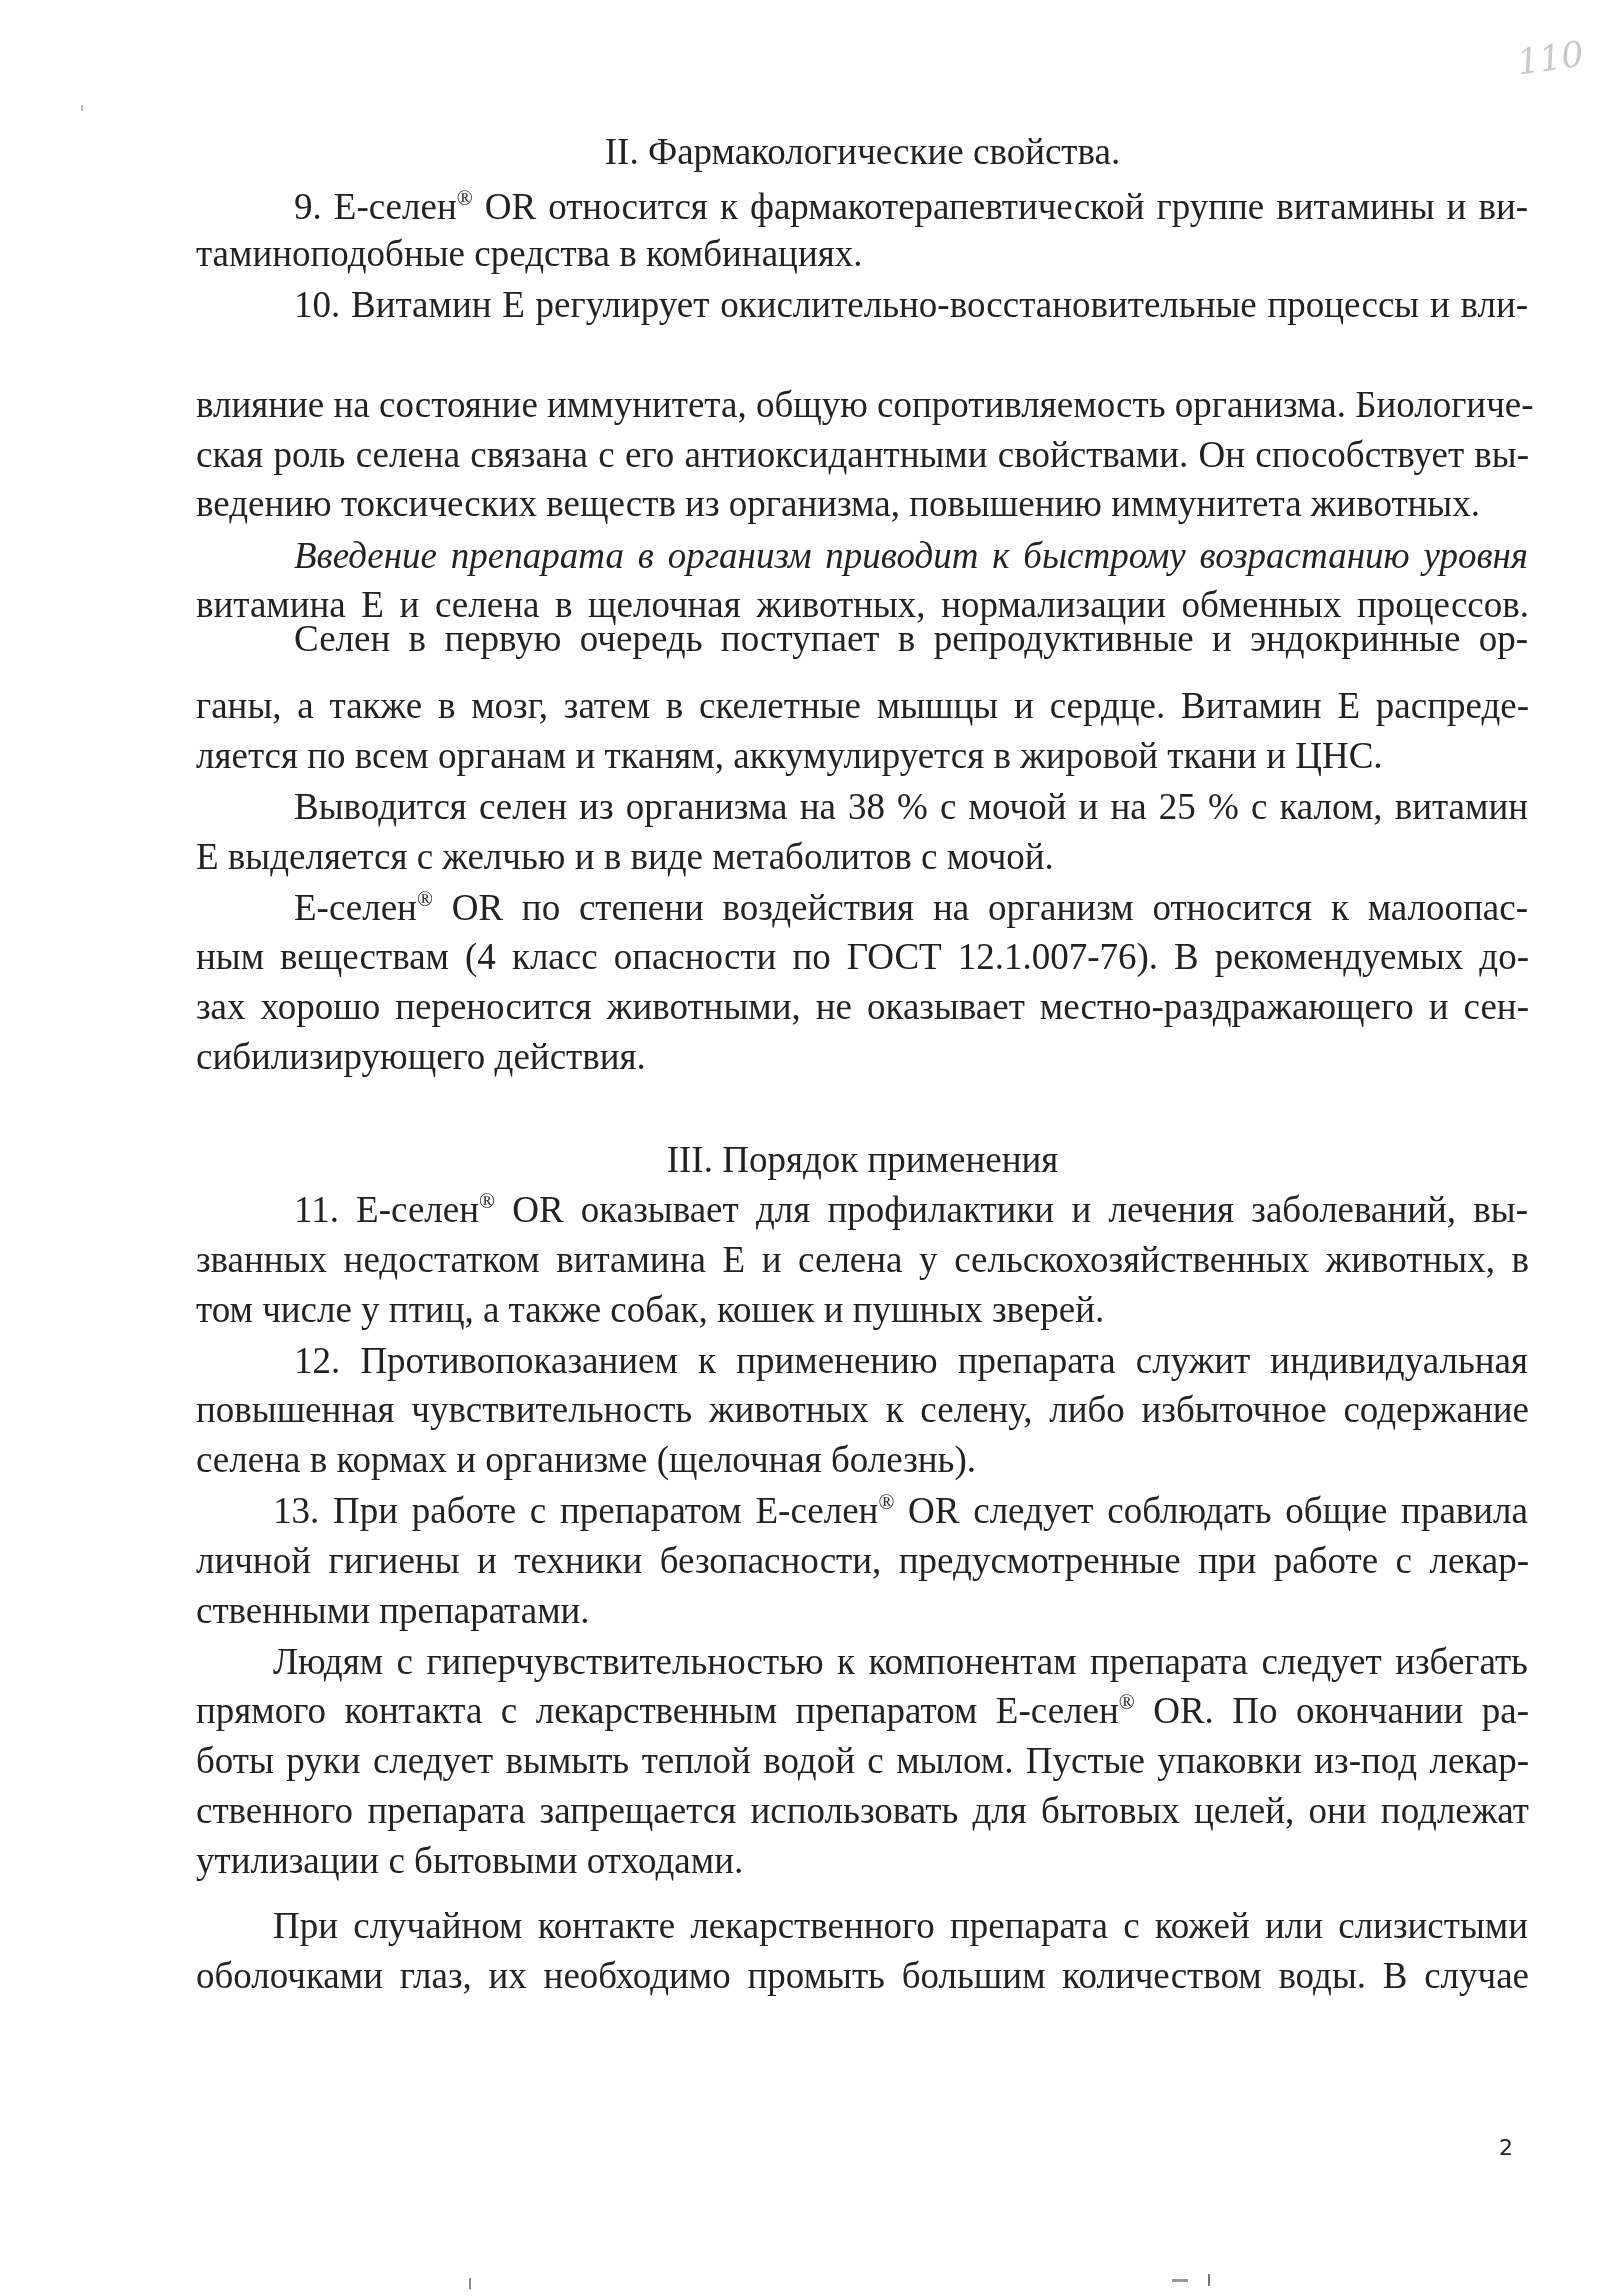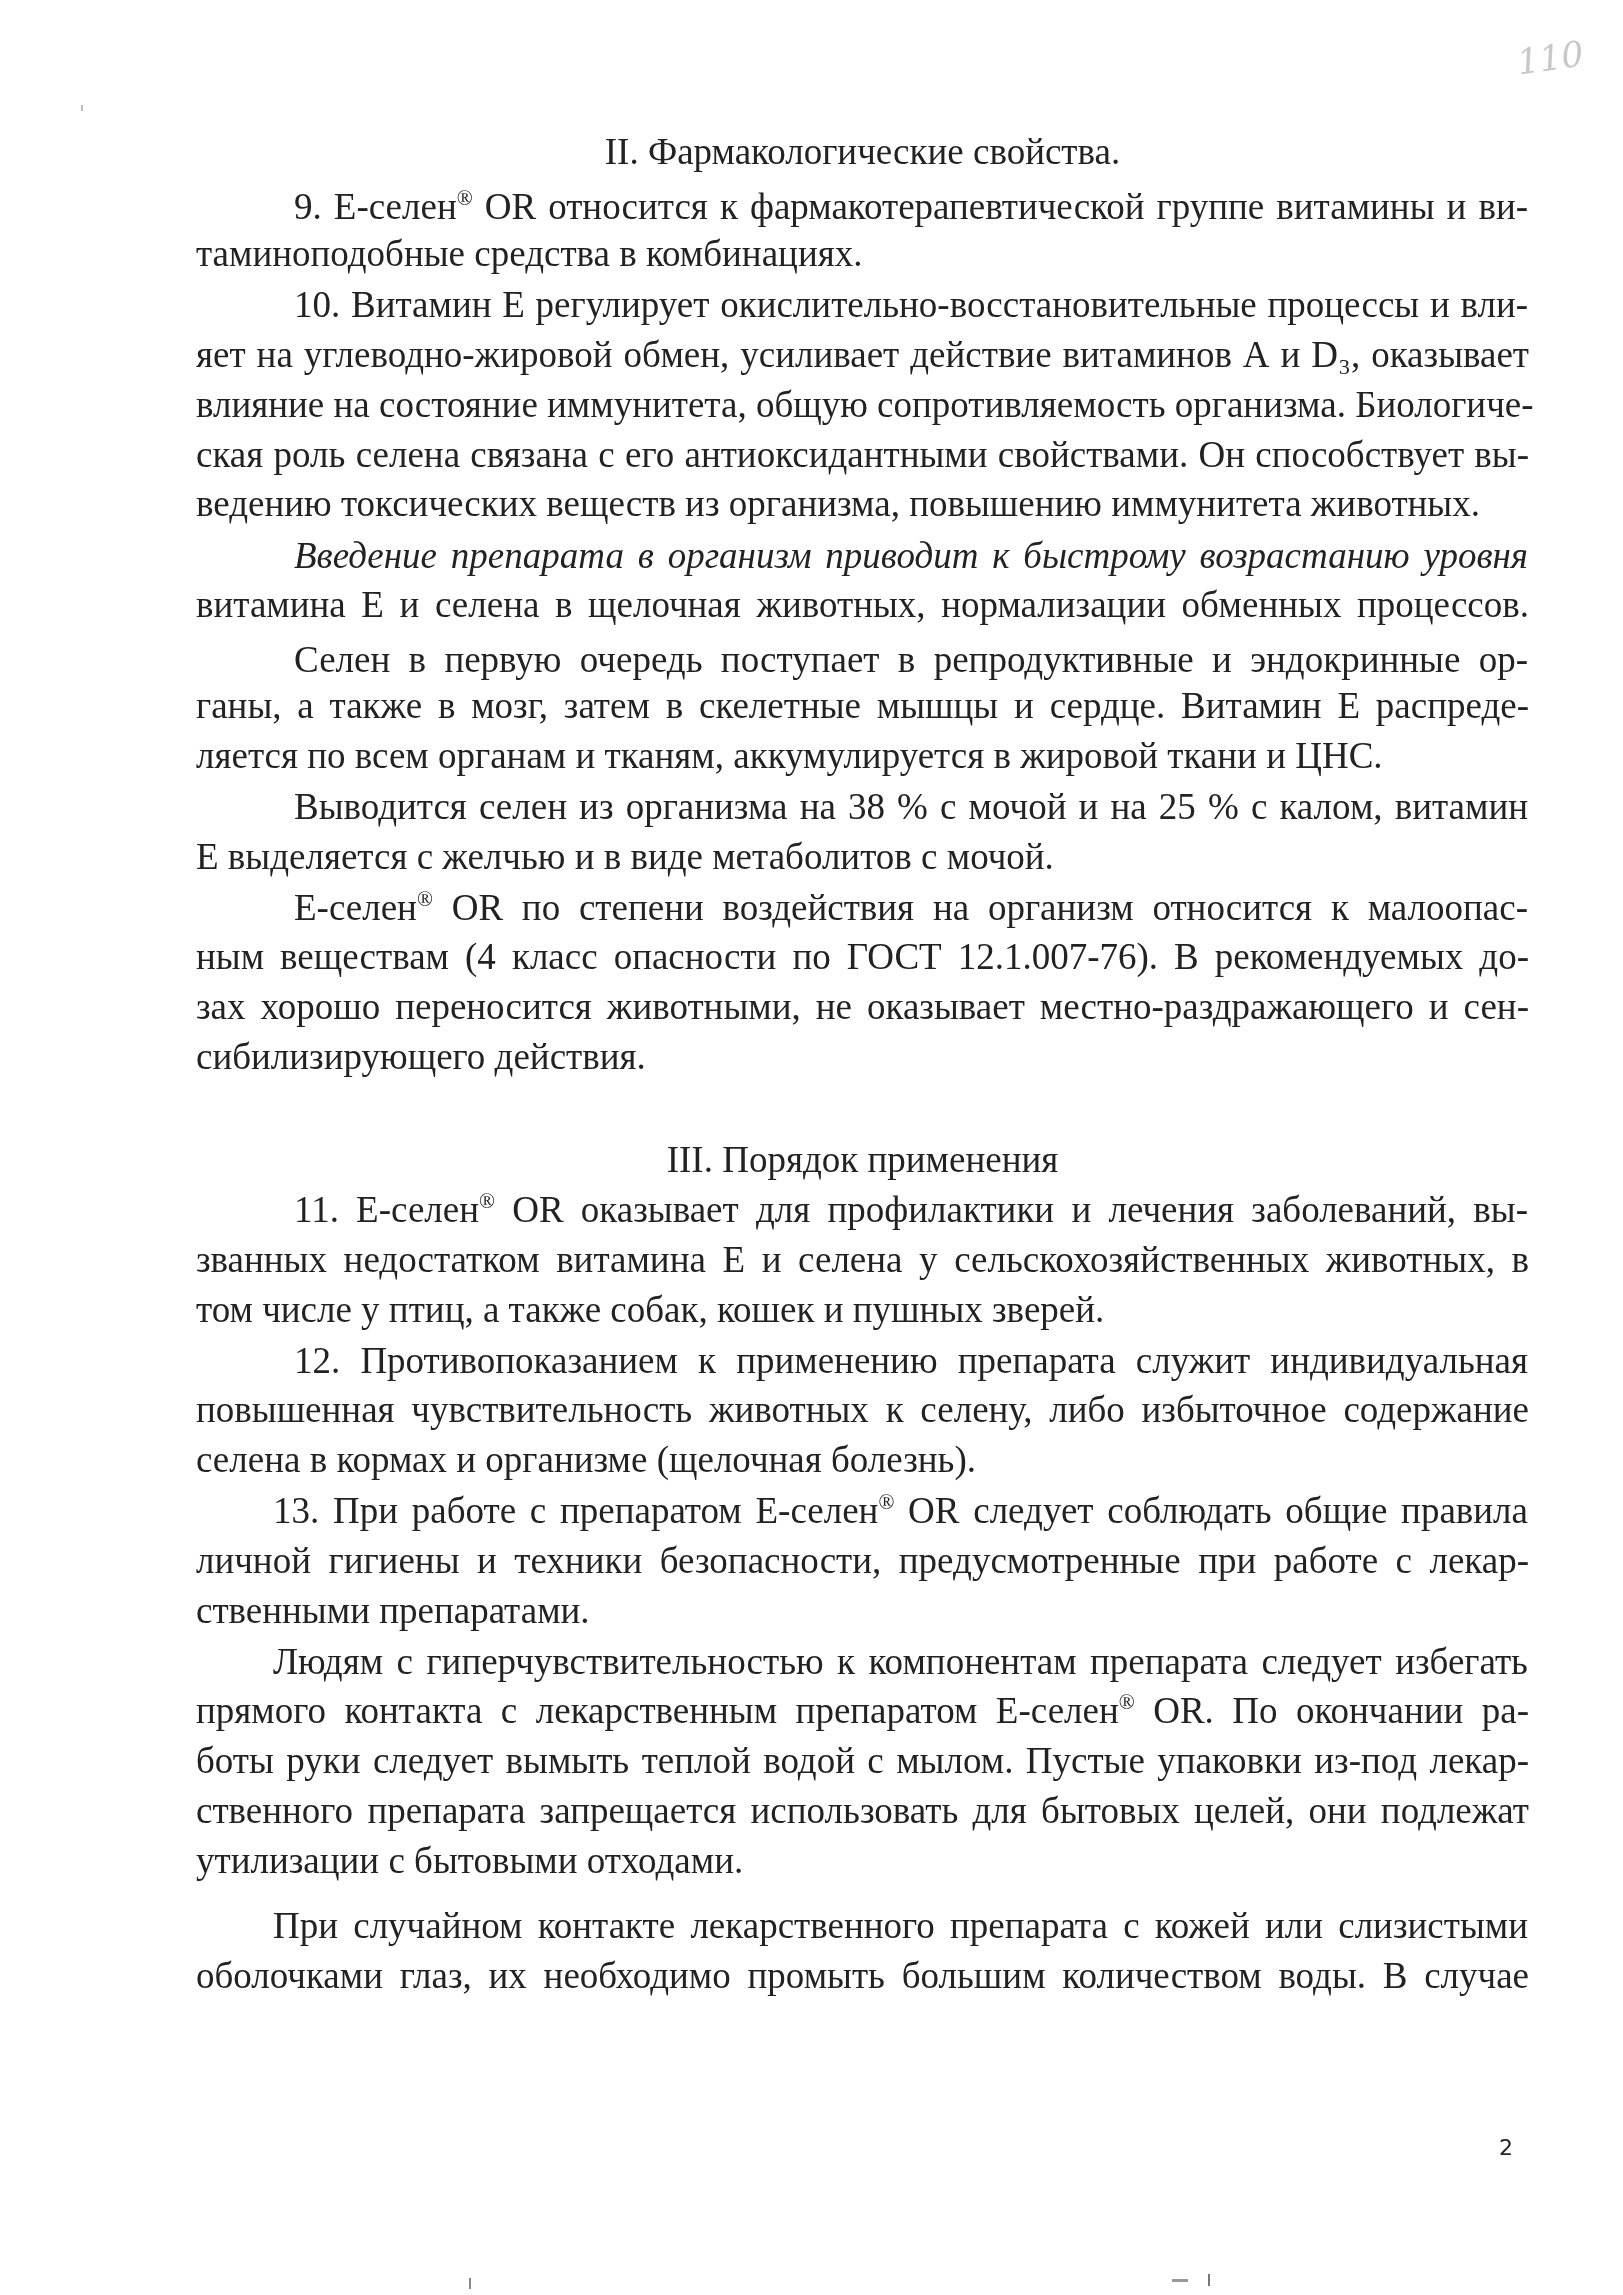--- a/index.html
+++ b/index.html
@@ -40,29 +40,28 @@
 <div class="page">
 
   <div class="handwritten">110</div>
 
   <div class="line center" style="top:126px;text-align:center;">II. Фармакологические свойства.</div>
 
   <div class="line ind" style="top:181px;"><span>9. Е-селен</span><sup>®</sup><span> OR относится к фармакотерапевтической группе витамины и ви-</span></div>
   <div class="line last" style="top:228px;">таминоподобные средства в комбинациях.</div>
 
   <div class="line ind" style="top:279px;">10. Витамин Е регулирует окислительно-восстановительные процессы и вли-</div>
-  <div class="line" style="top:329px;">яет на углеводно-жировой обмен, усиливает действие витаминов А и D₃, оказывает</div>
   <div class="line" style="top:379px;">влияние на состояние иммунитета, общую сопротивляемость организма. Биологиче-</div>
   <div class="line" style="top:429px;">ская роль селена связана с его антиоксидантными свойствами. Он способствует вы-</div>
   <div class="line last" style="top:478px;">ведению токсических веществ из организма, повышению иммунитета животных.</div>
 
   <div class="line ind" style="top:530px;font-style:italic;">Введение препарата в организм приводит к быстрому возрастанию уровня</div>
   <div class="line" style="top:579px;">витамина Е и селена в щелочная животных, нормализации обменных процессов.</div>
 
-  <div class="line ind" style="top:634px;">Селен в первую очередь поступает в репродуктивные и эндокринные ор-</div>
+  <div class="line ind" style="top:613px;">Селен в первую очередь поступает в репродуктивные и эндокринные ор-</div>
   <div class="line" style="top:680px;">ганы, а также в мозг, затем в скелетные мышцы и сердце. Витамин Е распреде-</div>
   <div class="line last" style="top:730px;">ляется по всем органам и тканям, аккумулируется в жировой ткани и ЦНС.</div>
 
   <div class="line ind" style="top:781px;">Выводится селен из организма на 38 % с мочой и на 25 % с калом, витамин</div>
   <div class="line last" style="top:831px;">Е выделяется с желчью и в виде метаболитов с мочой.</div>
 
   <div class="line ind" style="top:882px;"><span>Е-селен</span><sup>®</sup><span> OR по степени воздействия на организм относится к малоопас-</span></div>
   <div class="line" style="top:931px;">ным веществам (4 класс опасности по ГОСТ 12.1.007-76). В рекомендуемых до-</div>
   <div class="line" style="top:981px;">зах хорошо переносится животными, не оказывает местно-раздражающего и сен-</div>
   <div class="line last" style="top:1031px;">сибилизирующего действия.</div>

